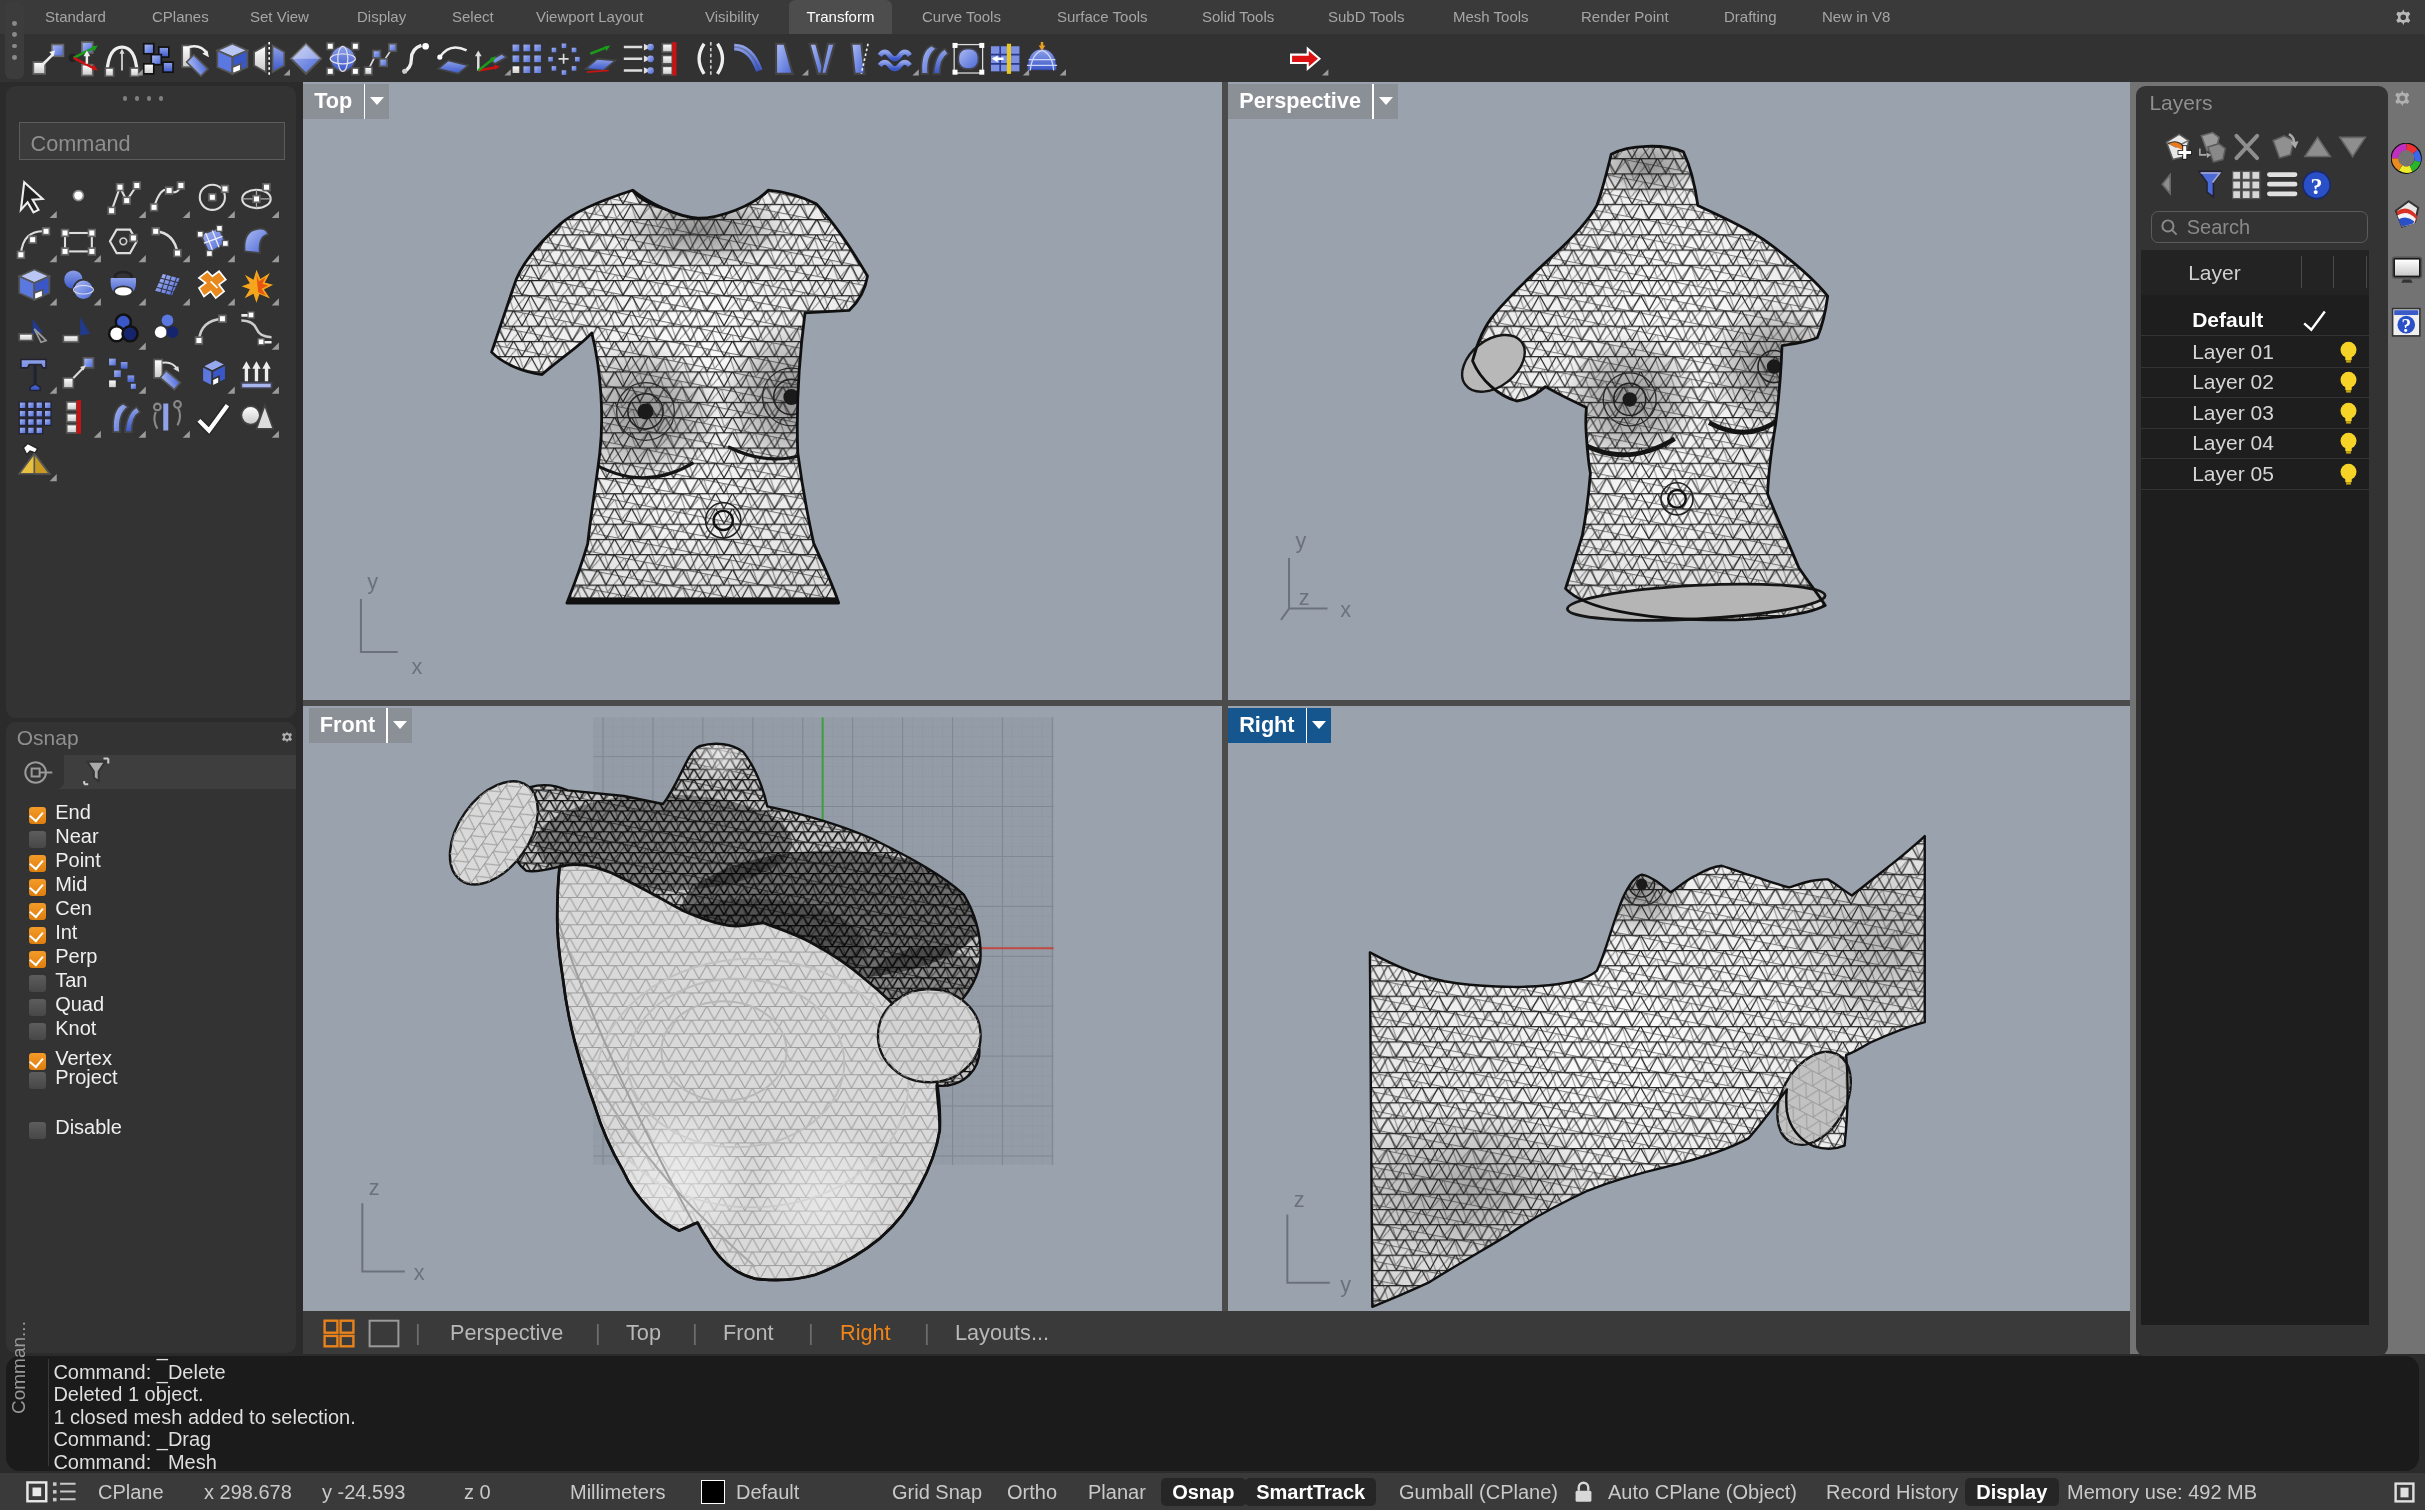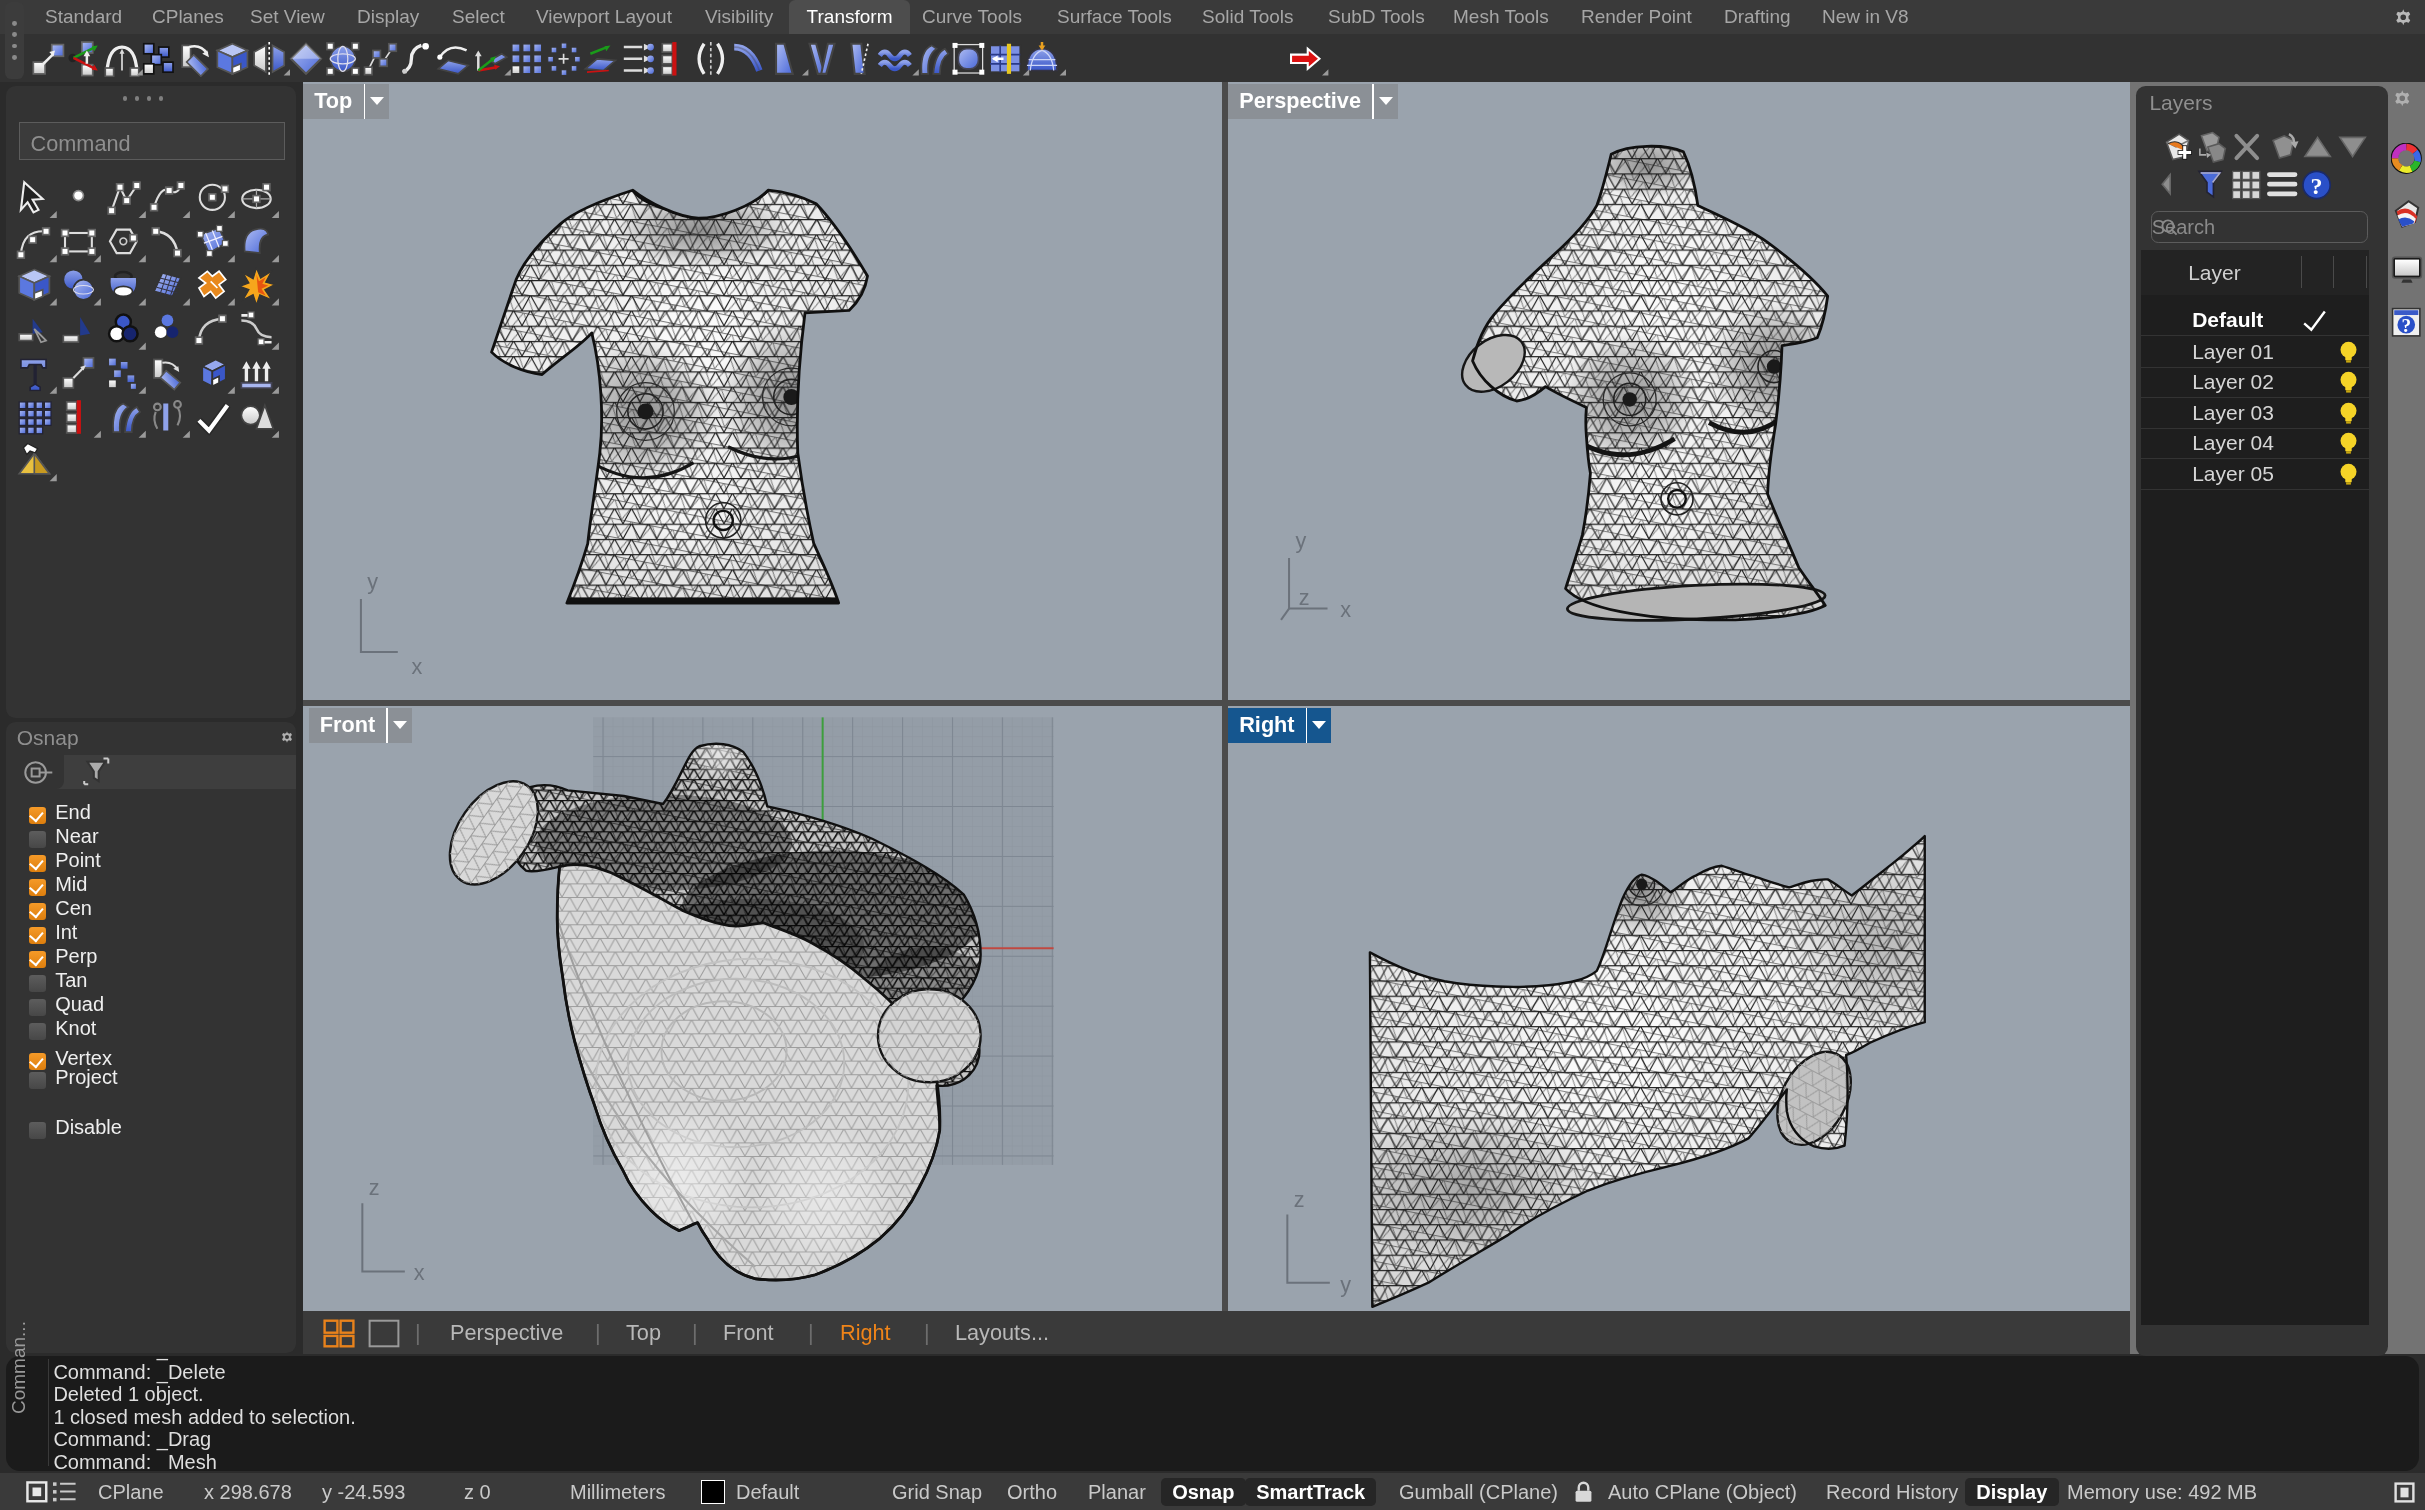--- a/index.html
+++ b/index.html
@@ -1,21 +1,21 @@
 <!DOCTYPE html>
 <html style="font-size:13px"><head>
 <meta charset="utf-8">
 <style>
 *{margin:0;padding:0;box-sizing:border-box}
 html,body{width:2426px;height:1510px;background:#2b2b2b;font-family:"Liberation Sans",sans-serif;overflow:hidden}
 #root{position:absolute;left:0;top:0;width:2426px;height:1510px}
 .abs{position:absolute}
 
 #menubar{position:absolute;left:0;top:0;width:2426px;height:34px;background:#3a3a3a}
-.mi{position:absolute;top:0;height:34px;line-height:34px;color:#a6a6a6;font-size:19px;white-space:nowrap}
+.mi{position:absolute;top:0;height:34px;line-height:34px;color:#a6a6a6;font-size:15px;white-space:nowrap}
 .mi.sel{background:#4d4d4d;color:#fff;border-radius:6.4px 6.4px 0 0;padding:0 17.6px}
 
 #toolbar{position:absolute;left:0;top:34px;width:2426px;height:48px;background:#323232}
 
 #leftcol{position:absolute;left:0;top:82px;width:303px;height:1272px;background:#2b2b2b}
 .panel{position:absolute;background:#333333;border-radius:9.6px}
 #toolbox{left:5.6px;top:4px;width:290px;height:632px}
 #osnap{left:5.6px;top:640px;width:290px;height:631px}
 .hgrip{position:absolute;display:flex;gap:7.2px}
 .dot{width:4.8px;height:4.8px;border-radius:50%;background:#7f7f7f}
@@ -959,21 +959,21 @@
             <path d="M6 8h32M6 20h32M6 32h32"></path>
           </g>
 <g transform="translate(176)">
             <circle cx="21" cy="21" r="17" fill="#2a50c8" stroke="#1a2a6a" stroke-width="2"></circle>
             <text x="21" y="32" text-anchor="middle" font-size="30" font-weight="bold" fill="#fff" font-family="Liberation Serif,serif">?</text>
           </g>
 </svg>
 <div id="lsearch"><svg class="abs" style="left:8px;top:6.4px" width="19" height="19" viewBox="0 0 24 24">
             <circle cx="10" cy="10" r="7" fill="none" stroke="#8a8a8a" stroke-width="2.5"></circle>
             <path d="M15 15l6 6" stroke="#8a8a8a" stroke-width="2.5"></path>
-          </svg><span style="">Search</span></div>
+          </svg><span style="margin-left:35px">Search</span></div>
 <div id="lheader">
           <span style="position:absolute;left:47px;top:11.2px">Layer</span>
 <div class="abs" style="left:160px;top:6.4px;width:0.8px;height:32px;background:#4a4a4a"></div>
 <div class="abs" style="left:192px;top:6.4px;width:0.8px;height:32px;background:#4a4a4a"></div>
 <div class="abs" style="left:225px;top:6.4px;width:0.8px;height:32px;background:#4a4a4a"></div>
 </div>
 <div id="llist">
 <div class="lrow" style="top:8.8px;height:32px;line-height:32px">
             <span class="nm" style="font-weight:bold;color:#fff">Default</span>
 <svg class="abs" style="left:160px;top:4.8px" width="27" height="24" viewBox="0 0 34 30">

